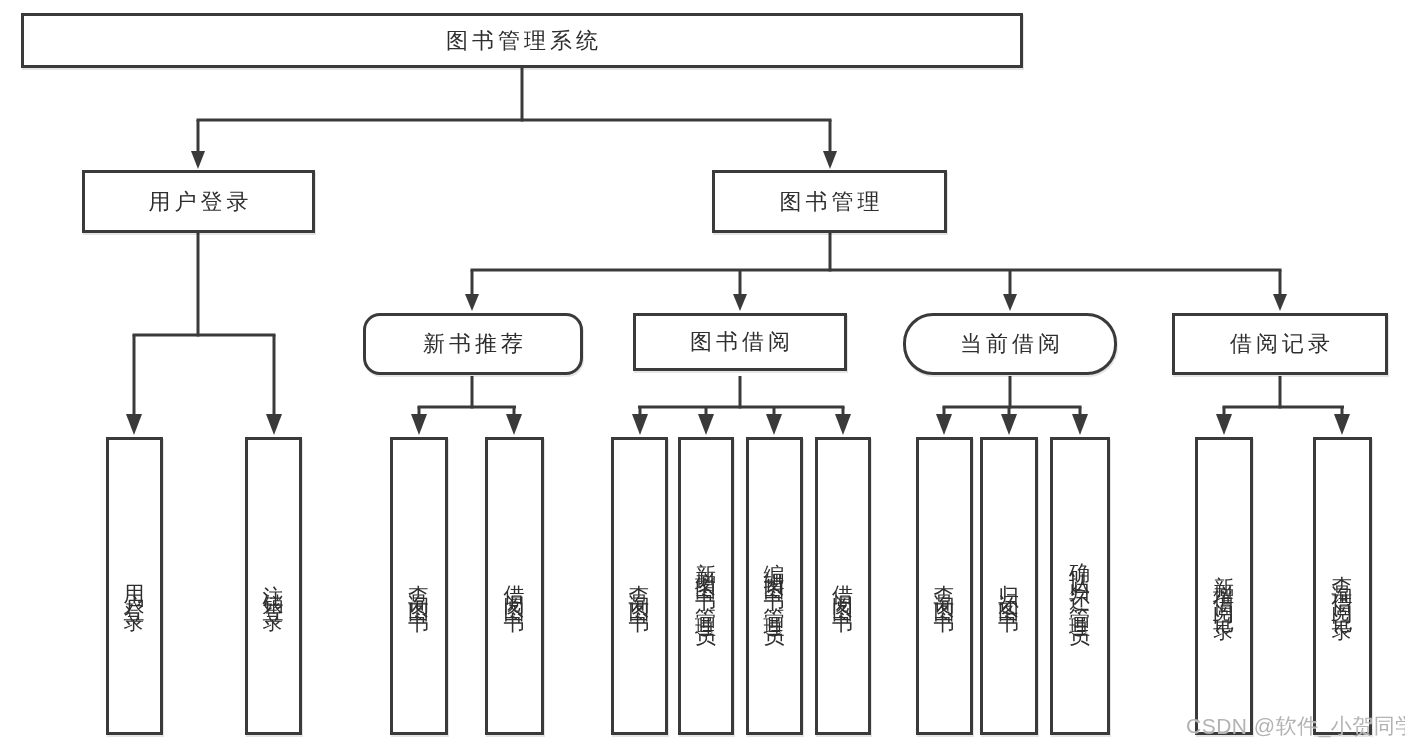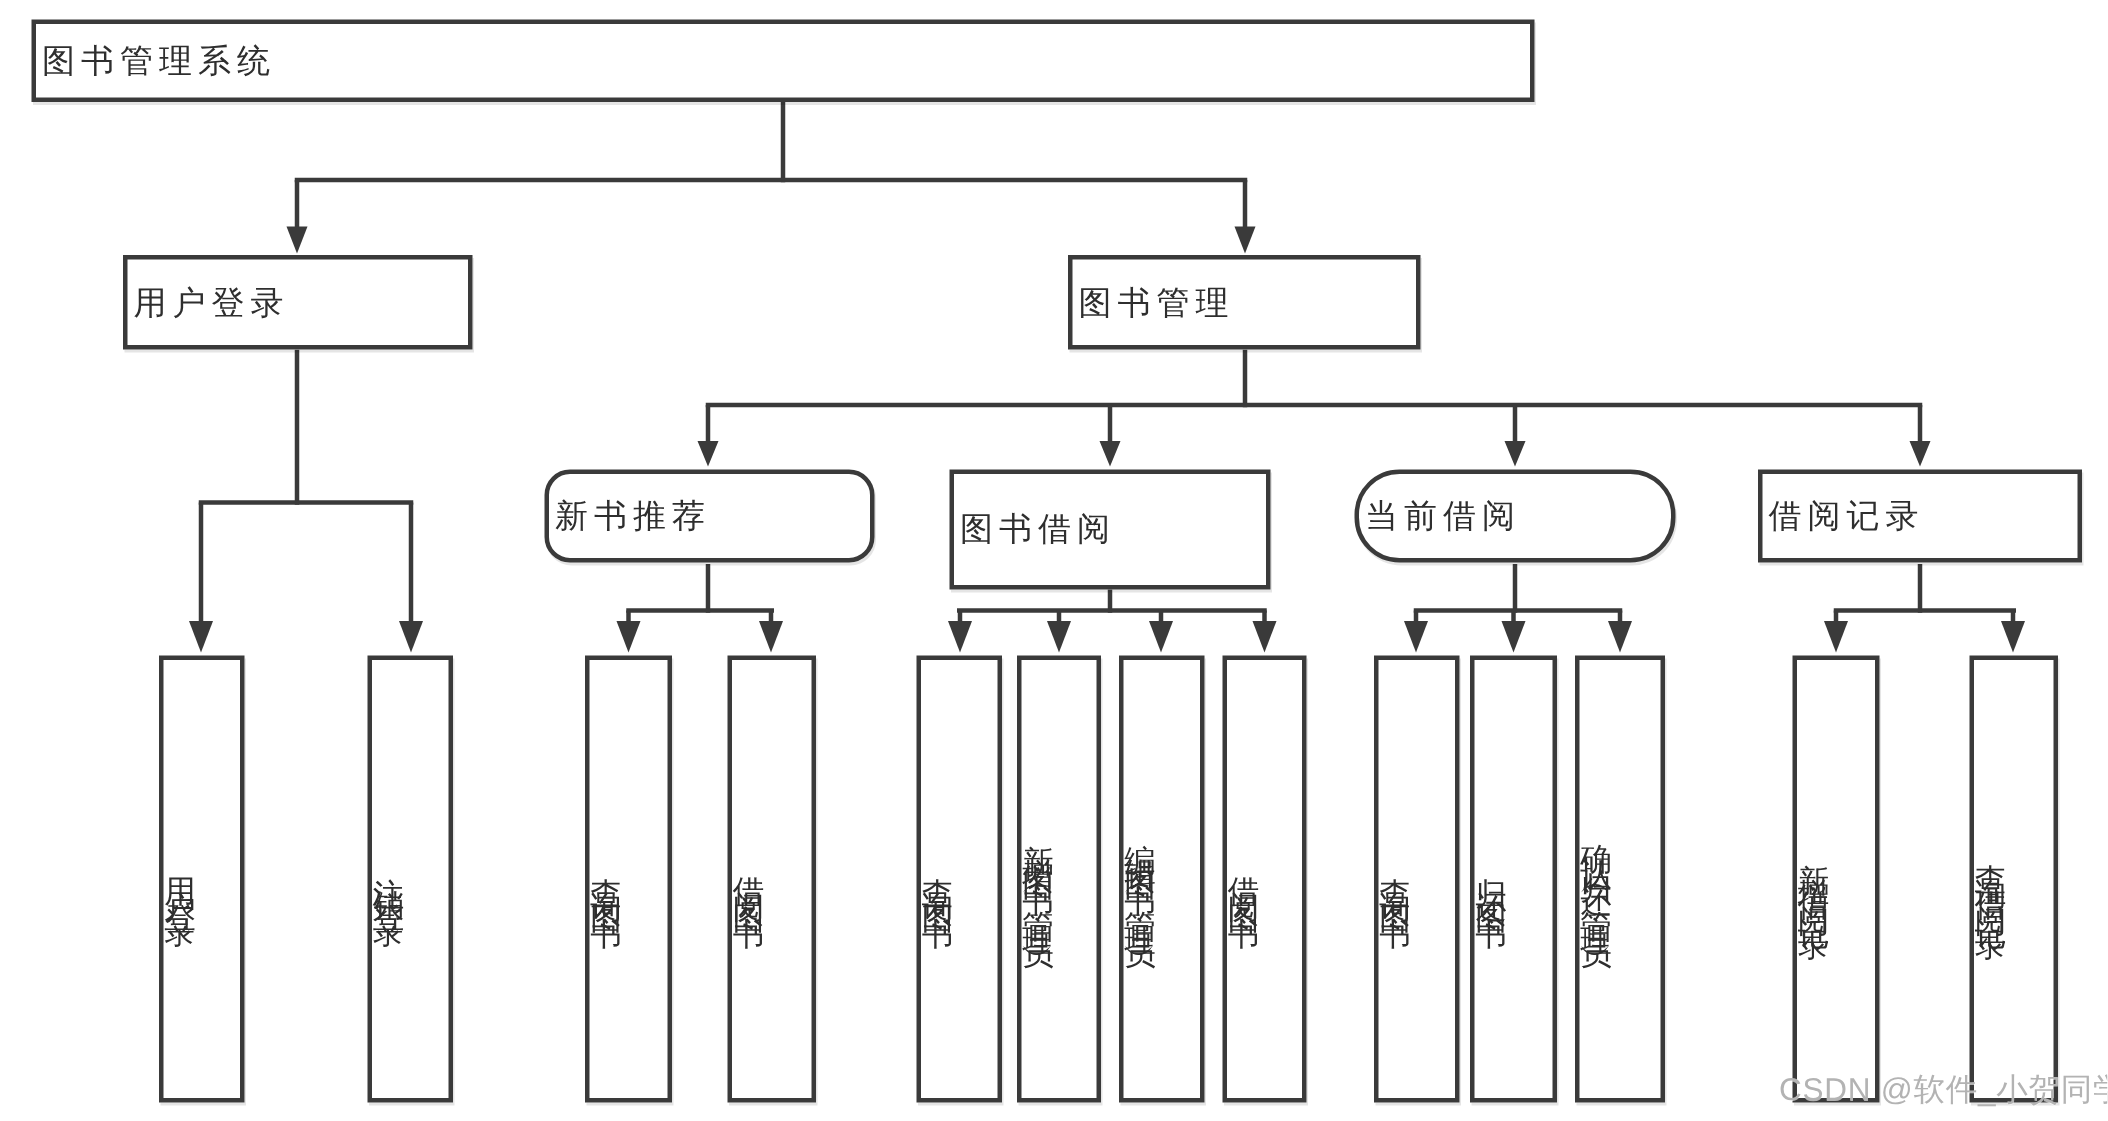--- a/index.html
+++ b/index.html
@@ -10,21 +10,21 @@
     font-family:"Liberation Sans","DejaVu Sans",sans-serif;
     color:#2e2e2e;
     overflow:hidden;
   }
   .wires{position:absolute;left:0;top:0;width:1405px;height:747px;}
   .box{
     position:absolute;
     box-sizing:border-box;
     border:3px solid #3a3a3a;
     background:#ffffff;
-    display:flex;align-items:center;justify-content:flex-start;
+    display:flex;align-items:center;justify-content:center;
     box-shadow:1px 2px 0 rgba(0,0,0,0.10);
   }
   .hlabel{
     font-size:22px;
     letter-spacing:4px;
     text-indent:4px;
     white-space:nowrap;
     color:#2e2e2e;
   }
   .leaf .vlabel{
@@ -136,21 +136,21 @@
   <div class="box" style="left:82px;top:170px;width:233px;height:63px;">
     <span class="hlabel">用户登录</span>
   </div>
   <div class="box" style="left:712px;top:170px;width:235px;height:63px;">
     <span class="hlabel">图书管理</span>
   </div>
 
   <div class="box" style="left:363px;top:313px;width:220px;height:62px;border-radius:17px;">
     <span class="hlabel">新书推荐</span>
   </div>
-  <div class="box" style="left:633px;top:313px;width:214px;height:80px;">
+  <div class="box" style="left:633px;top:313px;width:214px;height:58px;">
     <span class="hlabel">图书借阅</span>
   </div>
   <div class="box" style="left:903px;top:313px;width:214px;height:62px;border-radius:30px;">
     <span class="hlabel">当前借阅</span>
   </div>
   <div class="box" style="left:1172px;top:313px;width:216px;height:62px;">
     <span class="hlabel">借阅记录</span>
   </div>
 
   <div class="box leaf" style="left:106px;top:437px;width:57px;height:298px;">

